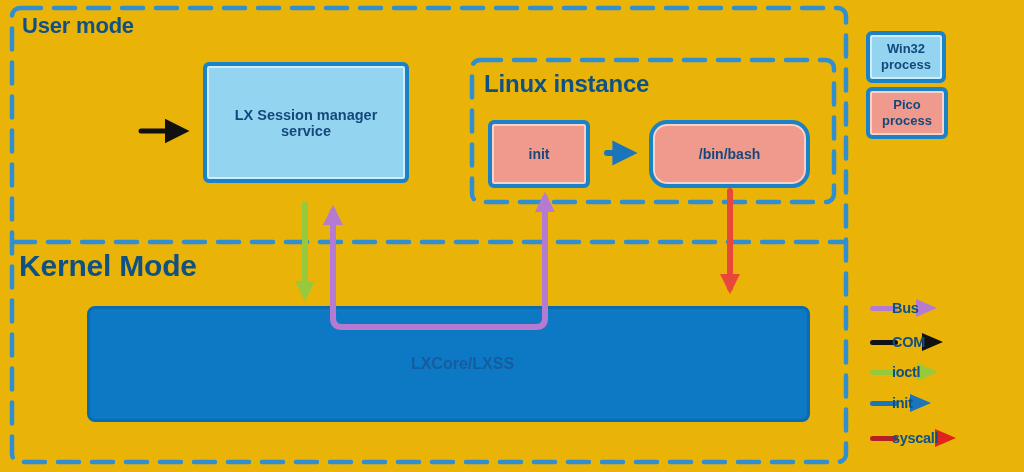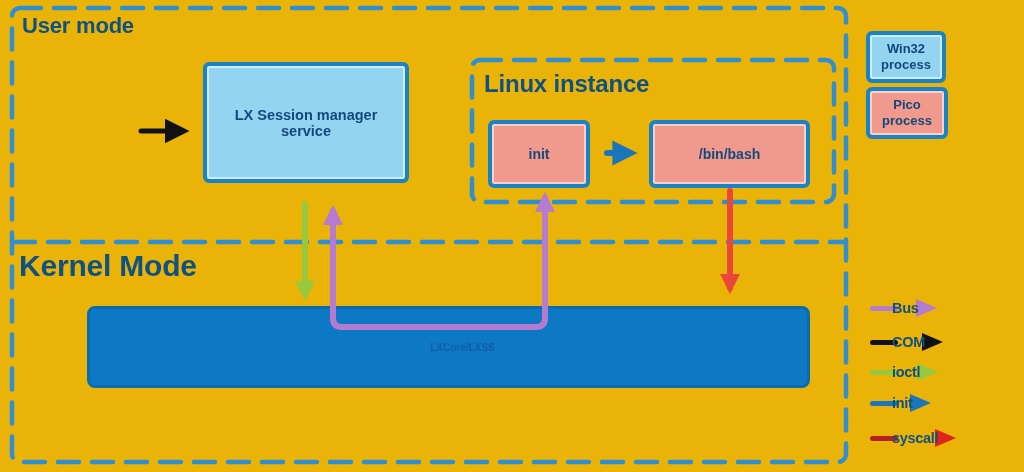--- a/index.html
+++ b/index.html
@@ -32,27 +32,27 @@
     text-align:center;font-weight:bold;color:#14487c;
     border:4px solid var(--box-border);border-radius:6px;
     box-shadow:inset 0 0 0 2px rgba(255,255,255,.55);
     box-sizing:border-box;
   }
   .fill-blue{background:var(--box-blue-fill);}
   .fill-salmon{background:var(--salmon-fill);}
   .n-bash{left:22px;top:63px;width:115px;height:137px;font-size:15px;}
   .n-lx{left:203px;top:62px;width:206px;height:121px;font-size:14.5px;padding:0 6px;}
   .n-init{left:488px;top:120px;width:102px;height:68px;font-size:14px;}
-  .n-binbash{left:649px;top:120px;width:161px;height:68px;font-size:14px;}
+  .n-binbash{left:649px;top:120px;width:161px;height:68px;font-size:14px;border-radius:18px;}
 
   .bar{
-    position:absolute;left:87px;top:306px;width:723px;height:82px;
+    position:absolute;left:87px;top:306px;width:723px;height:116px;
     background:var(--bar-fill);border:3px solid var(--bar-border);border-radius:8px;
     display:flex;align-items:center;justify-content:center;
-    color:var(--bar-text);font-weight:bold;font-size:10px;box-sizing:border-box;padding-left:28px;
+    color:var(--bar-text);font-weight:bold;font-size:16px;box-sizing:border-box;padding-left:28px;
   }
 
   .proc-box{
     position:absolute;display:flex;align-items:center;justify-content:center;
     text-align:center;font-weight:bold;color:#14487c;font-size:13px;line-height:1.25;
     border:4px solid var(--box-border);border-radius:6px;
     box-shadow:inset 0 0 0 2px rgba(255,255,255,.55);box-sizing:border-box;
   }
   .p-win32{left:866px;top:31px;width:80px;height:52px;}
   .p-pico{left:866px;top:87px;width:82px;height:52px;}

